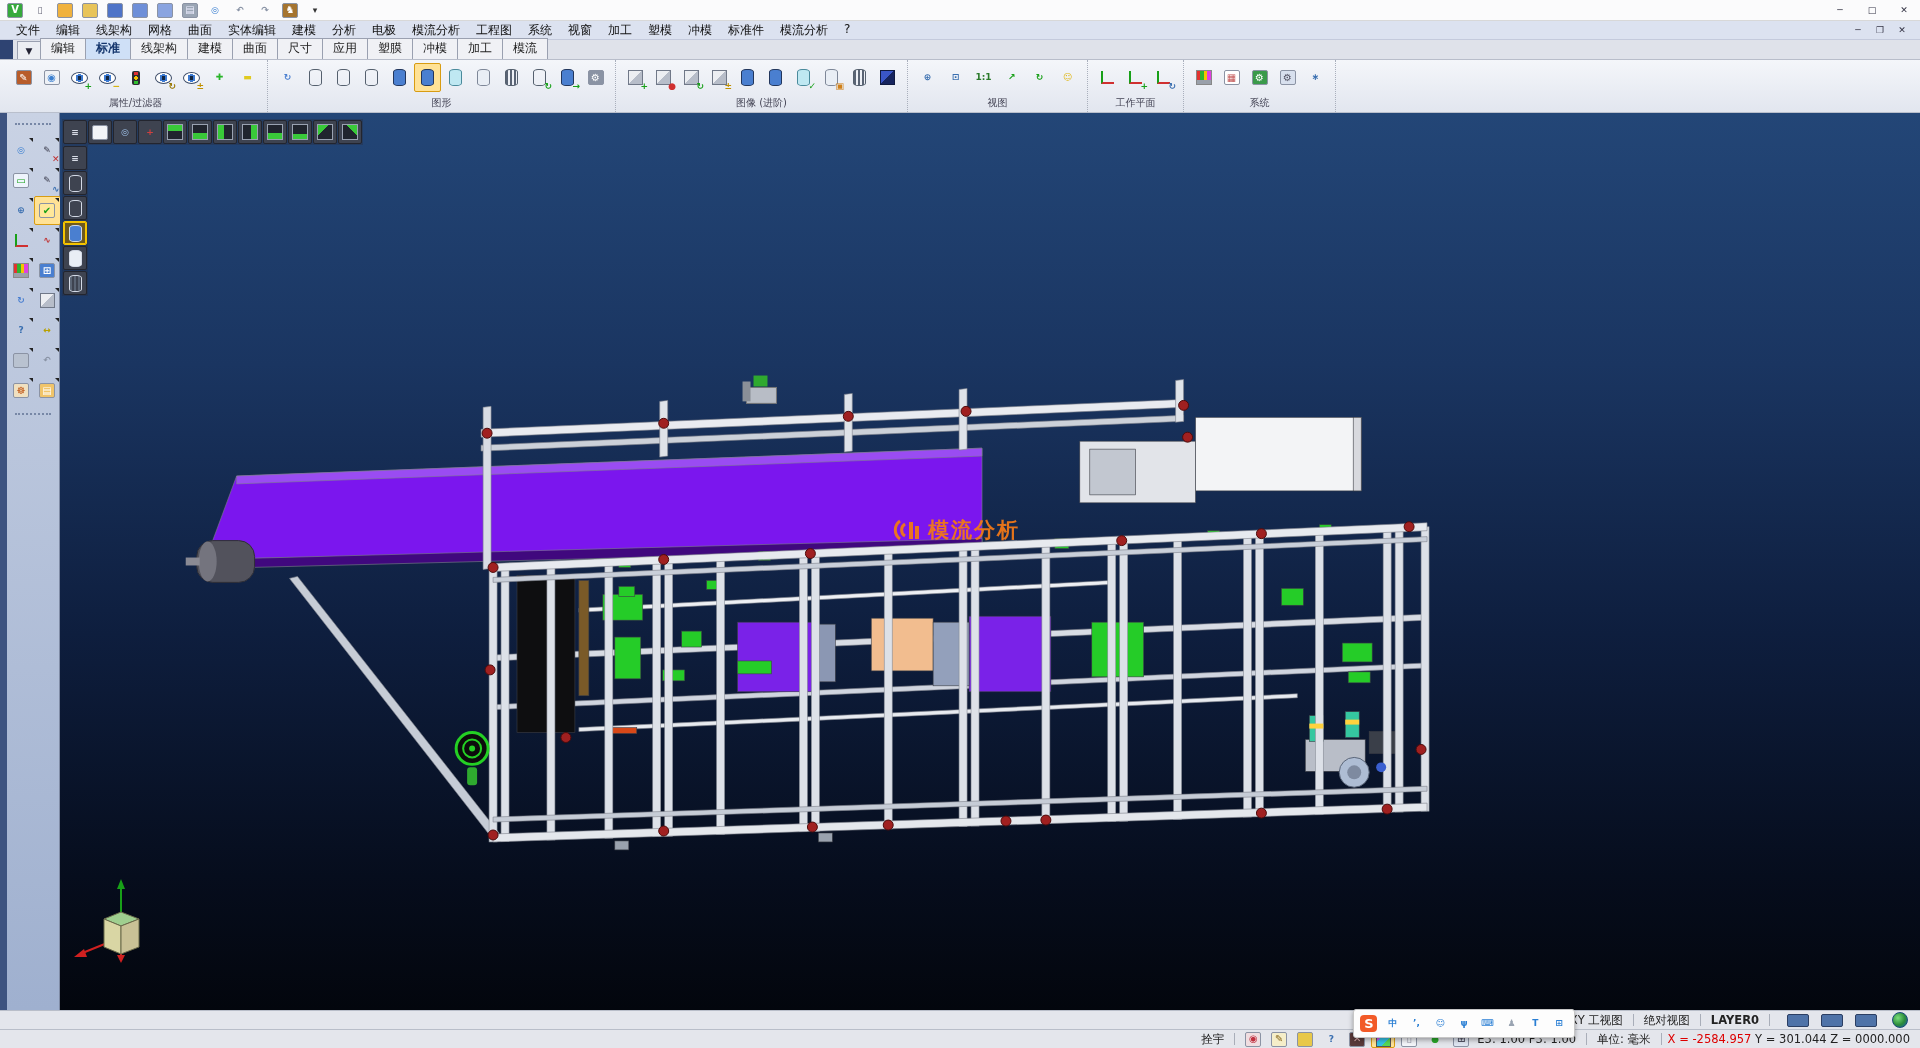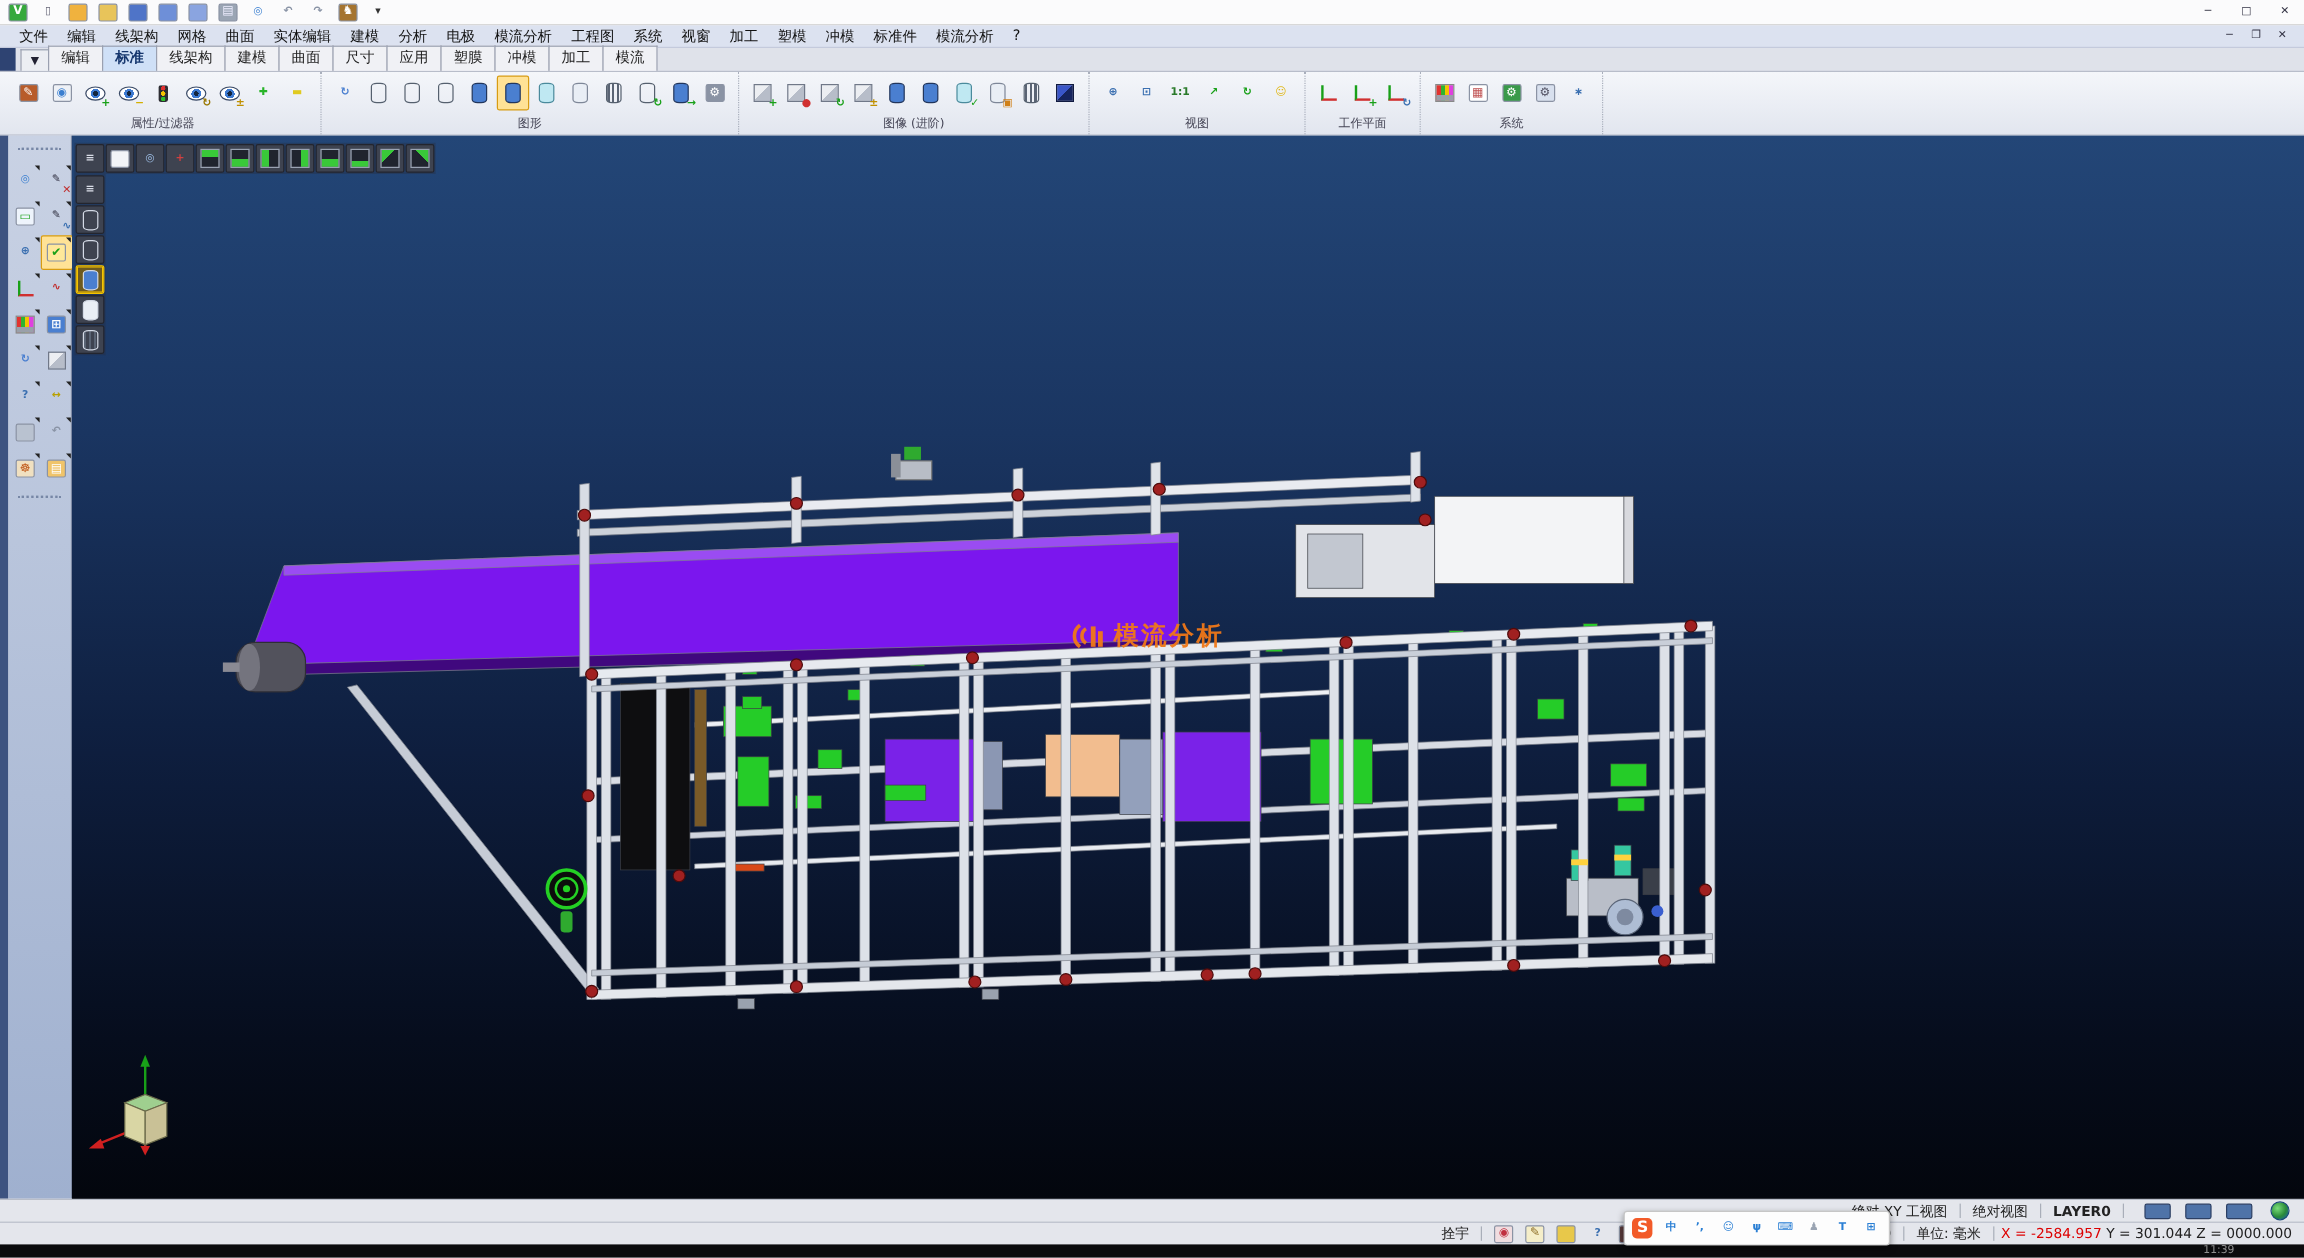--- a/index.html
+++ b/index.html
@@ -732,46 +732,43 @@
           <span class="ic k-sq" style="color: rgb(85, 85, 102); background: rgb(223, 230, 242);">⊞</span>
         </div>
       </div>
     <span class="s-label">E3: 1.00 P3: 1.00</span>
     <div class="sep"></div>
     <span class="s-label">单位: 毫米</span>
     <div class="sep"></div>
     <span class="coords"><span class="coord-x">X = -2584.957</span><span> Y = 301.044 Z = 0000.000</span></span>
   </div>
 
-  <div class="taskbar">
-    <span class="tb-time">11:39</span>
+</div>
+
+<div class="ime">
+    <div class="tbtn">
+      <span class="ic k-sq" style="color: rgb(255, 255, 255); background: rgb(242, 90, 40);">S</span>
+    </div>
+    <div class="tbtn">
+      <span class="ic k-txt" style="color: rgb(42, 127, 212);">中</span>
+    </div>
+    <div class="tbtn">
+      <span class="ic k-txt" style="color: rgb(42, 127, 212);">’,</span>
+    </div>
+    <div class="tbtn">
+      <span class="ic k-txt" style="color: rgb(42, 127, 212);">☺</span>
+    </div>
+    <div class="tbtn">
+      <span class="ic k-txt" style="color: rgb(42, 127, 212);">ψ</span>
+    </div>
+    <div class="tbtn">
+      <span class="ic k-txt" style="color: rgb(42, 127, 212);">⌨</span>
+    </div>
+    <div class="tbtn">
+      <span class="ic k-txt" style="color: rgb(154, 164, 178);">♟</span>
+    </div>
+    <div class="tbtn">
+      <span class="ic k-txt" style="color: rgb(42, 127, 212);">T</span>
+    </div>
+    <div class="tbtn">
+      <span class="ic k-txt" style="color: rgb(42, 127, 212);">⊞</span>
+    </div>
   </div>
-</div>
-
-<div class="ime">
-    <div class="tbtn">
-      <span class="ic k-sq" style="color: rgb(255, 255, 255); background: rgb(242, 90, 40);">S</span>
-    </div>
-    <div class="tbtn">
-      <span class="ic k-txt" style="color: rgb(42, 127, 212);">中</span>
-    </div>
-    <div class="tbtn">
-      <span class="ic k-txt" style="color: rgb(42, 127, 212);">’,</span>
-    </div>
-    <div class="tbtn">
-      <span class="ic k-txt" style="color: rgb(42, 127, 212);">☺</span>
-    </div>
-    <div class="tbtn">
-      <span class="ic k-txt" style="color: rgb(42, 127, 212);">ψ</span>
-    </div>
-    <div class="tbtn">
-      <span class="ic k-txt" style="color: rgb(42, 127, 212);">⌨</span>
-    </div>
-    <div class="tbtn">
-      <span class="ic k-txt" style="color: rgb(154, 164, 178);">♟</span>
-    </div>
-    <div class="tbtn">
-      <span class="ic k-txt" style="color: rgb(42, 127, 212);">T</span>
-    </div>
-    <div class="tbtn">
-      <span class="ic k-txt" style="color: rgb(42, 127, 212);">⊞</span>
-    </div>
-  </div>
 
 </body></html>

